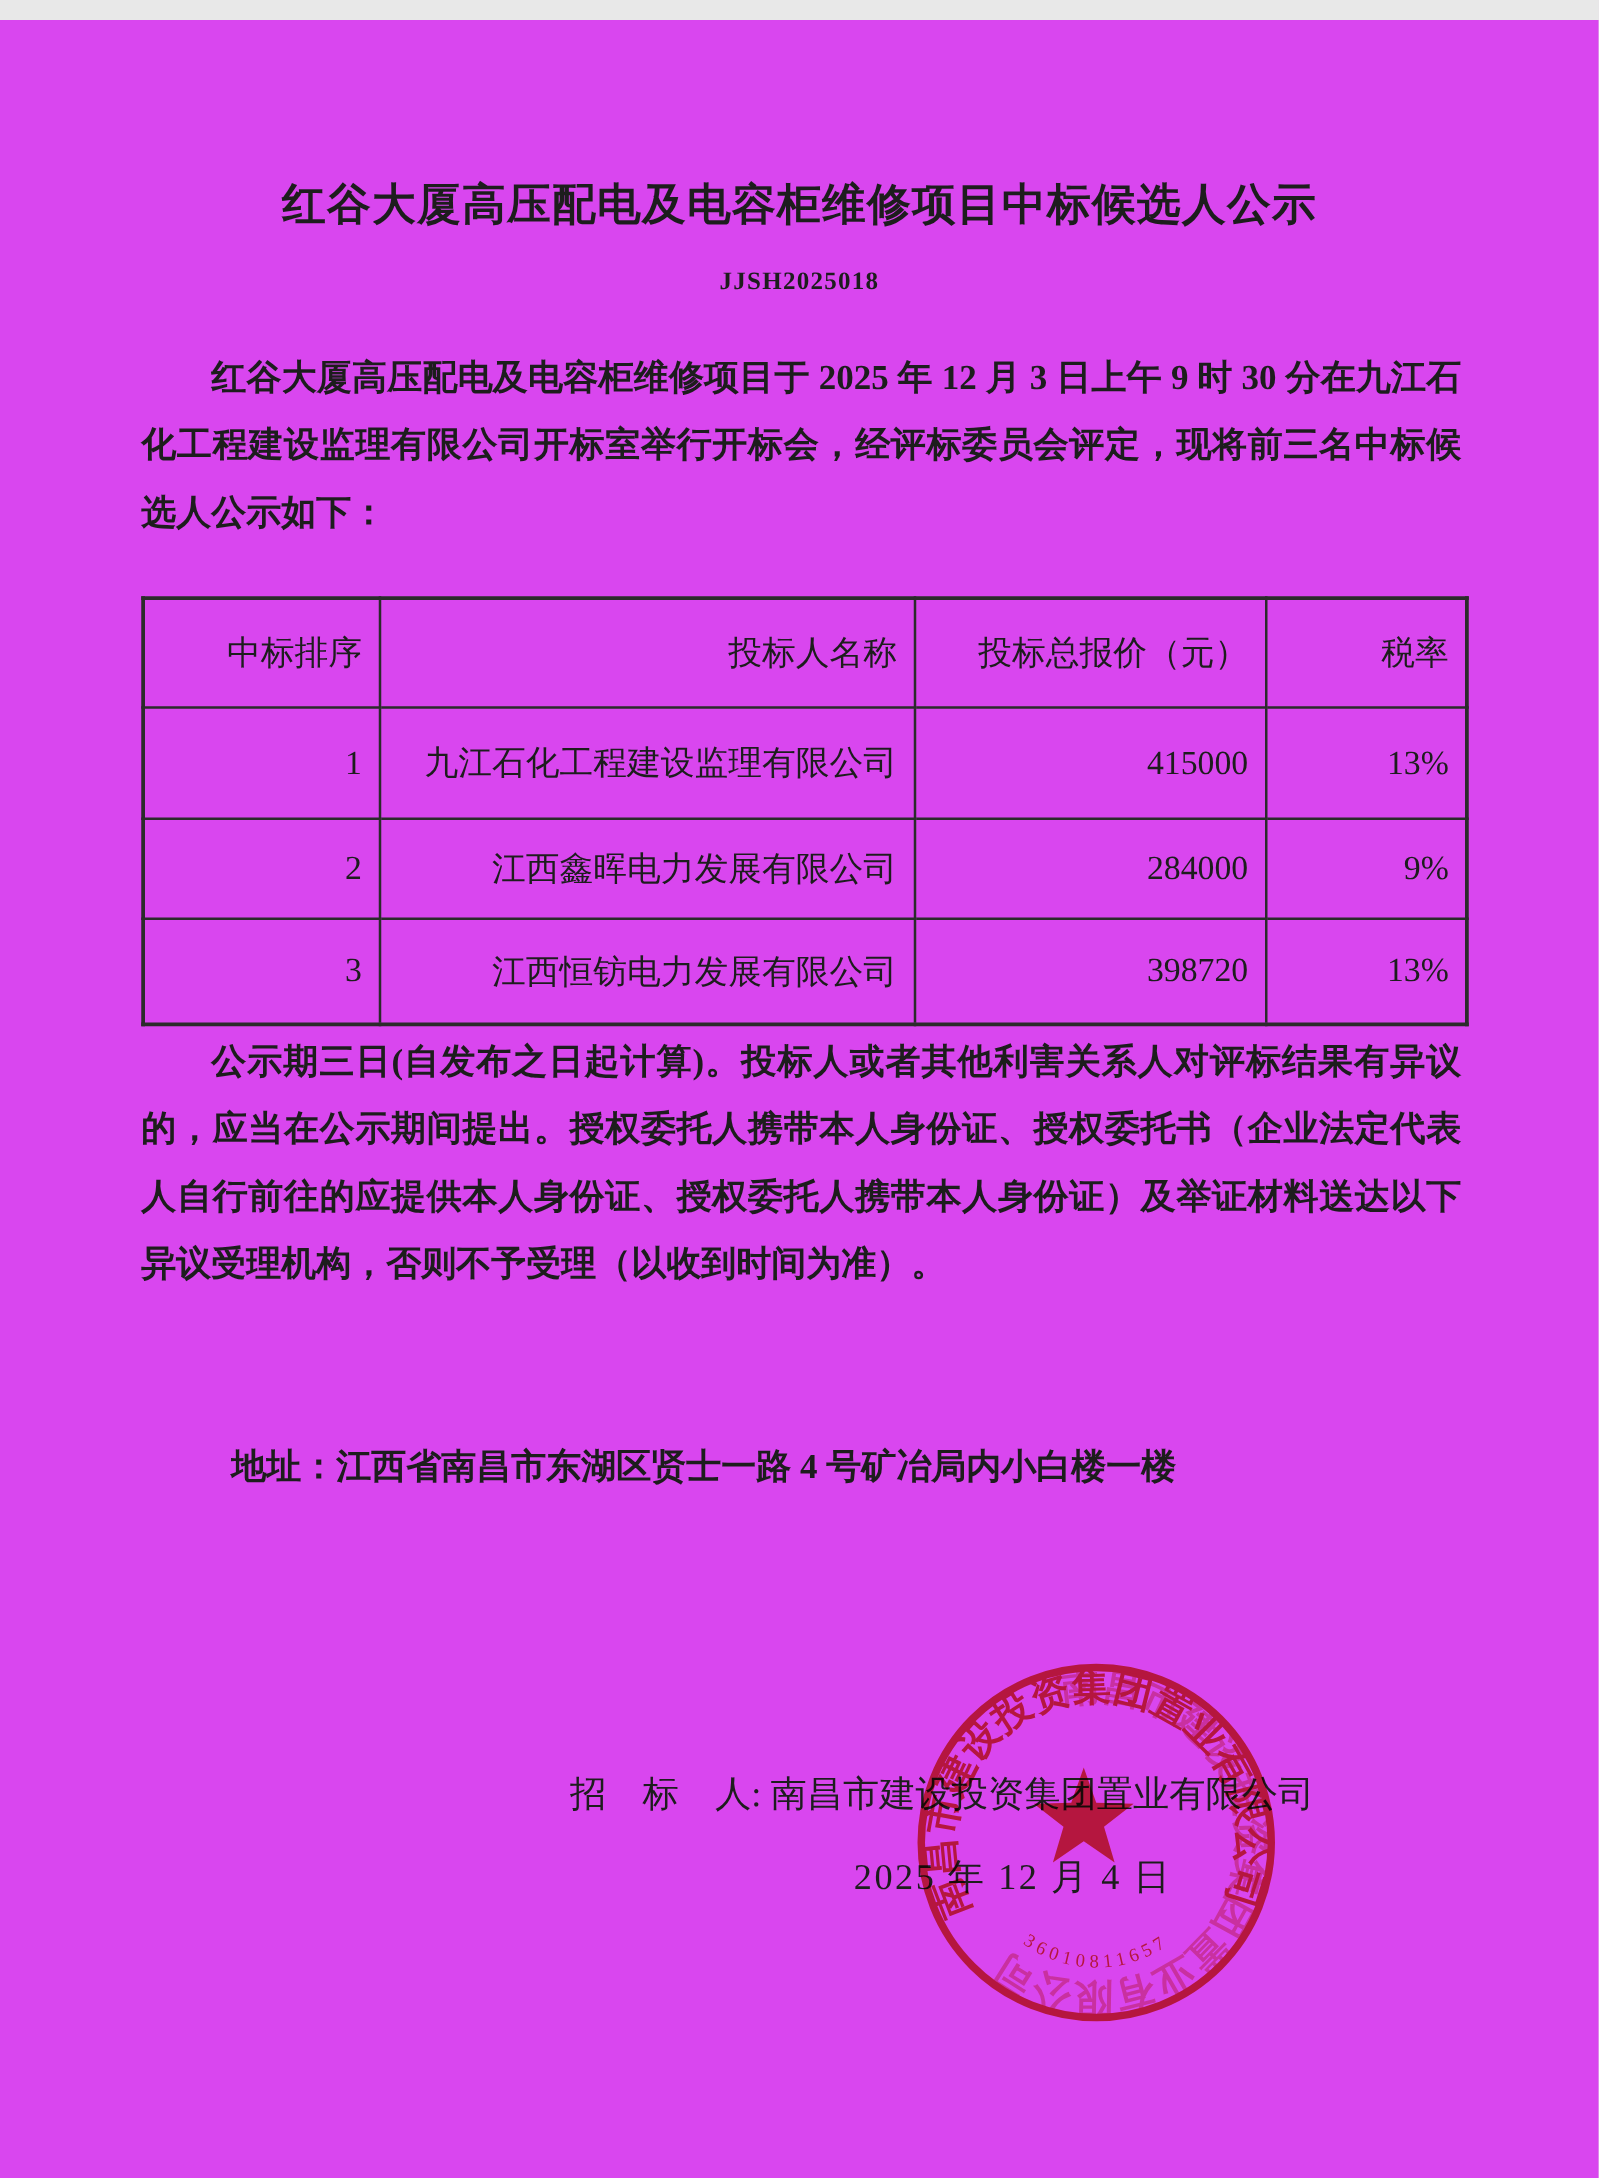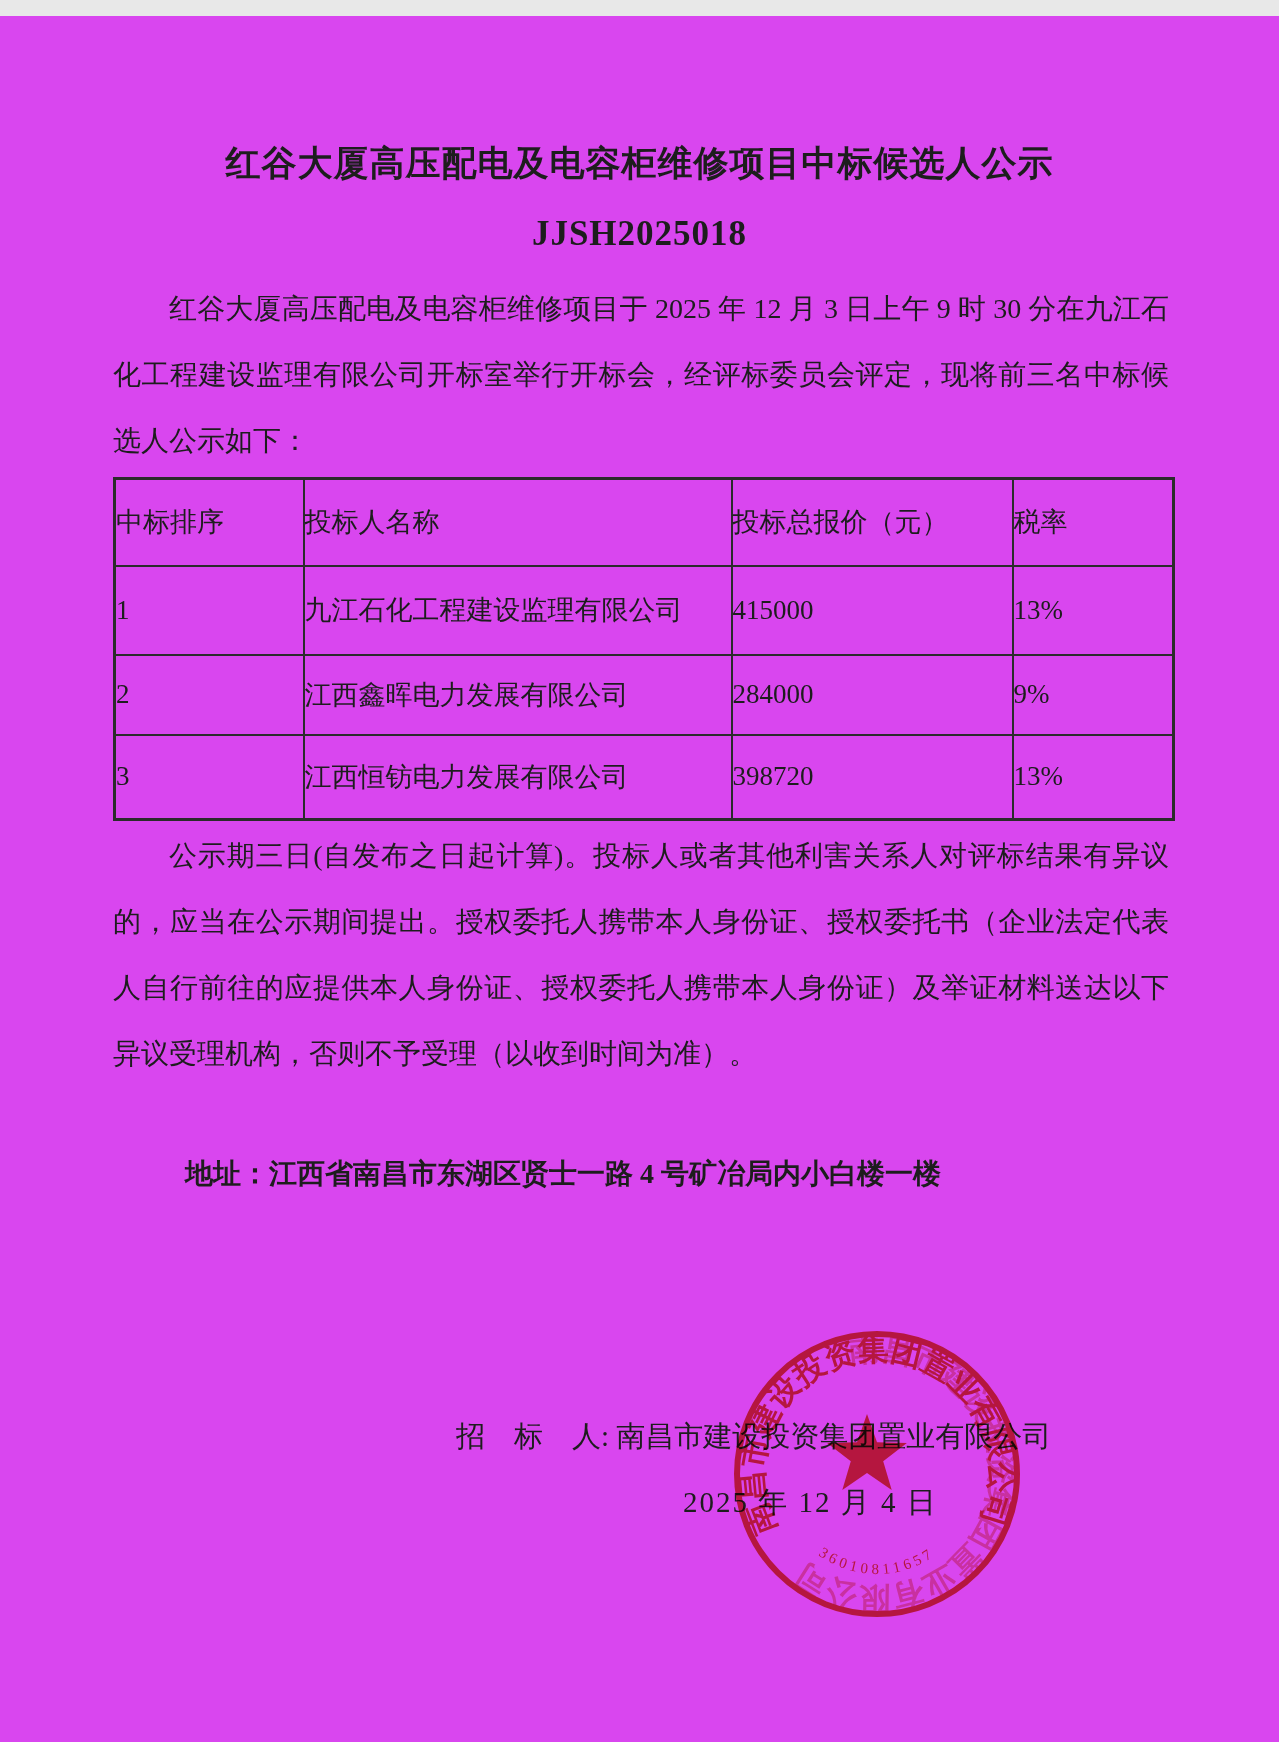--- a/index.html
+++ b/index.html
@@ -16,45 +16,46 @@
     position:absolute; top:124px; left:0; width:100%;
     text-align:center;
     font-family:"Liberation Sans", sans-serif;
     font-weight:bold;
     font-size:35px;
     letter-spacing:1px;
   }
   .doc-subtitle {
     position:absolute; top:198px; left:0; width:100%;
     text-align:center;
-    font-size:35px;
+    font-size:20px;
     font-weight:bold;
     letter-spacing:1px;
   }
   .para {
     position:absolute; left:113px; width:1056px;
     font-size:28px;
-    line-height:66px;
+    line-height:54px;
     text-align:justify;
     text-indent:56px;
+    font-weight:bold;
   }
   .para-intro { top:260px; }
   .para-notice { top:807px; }
   .bid-table {
     position:absolute; left:113px; top:461px;
     border-collapse:collapse;
     table-layout:fixed;
     border:3px solid #2b2b2b;
   }
   .bid-table td {
     border:2px solid #2b2b2b;
-    text-align:left;
+    text-align:right;
     vertical-align:middle;
     font-size:27px;
-    padding:0;
+    padding:13px;
   }
   .contact-line {
     position:absolute; left:185px;
     font-size:28px;
     font-weight:bold;
     line-height:62px;
     white-space:nowrap;
   }
   .contact-agency { top:1062px; }
   .contact-address { top:1127px; }

